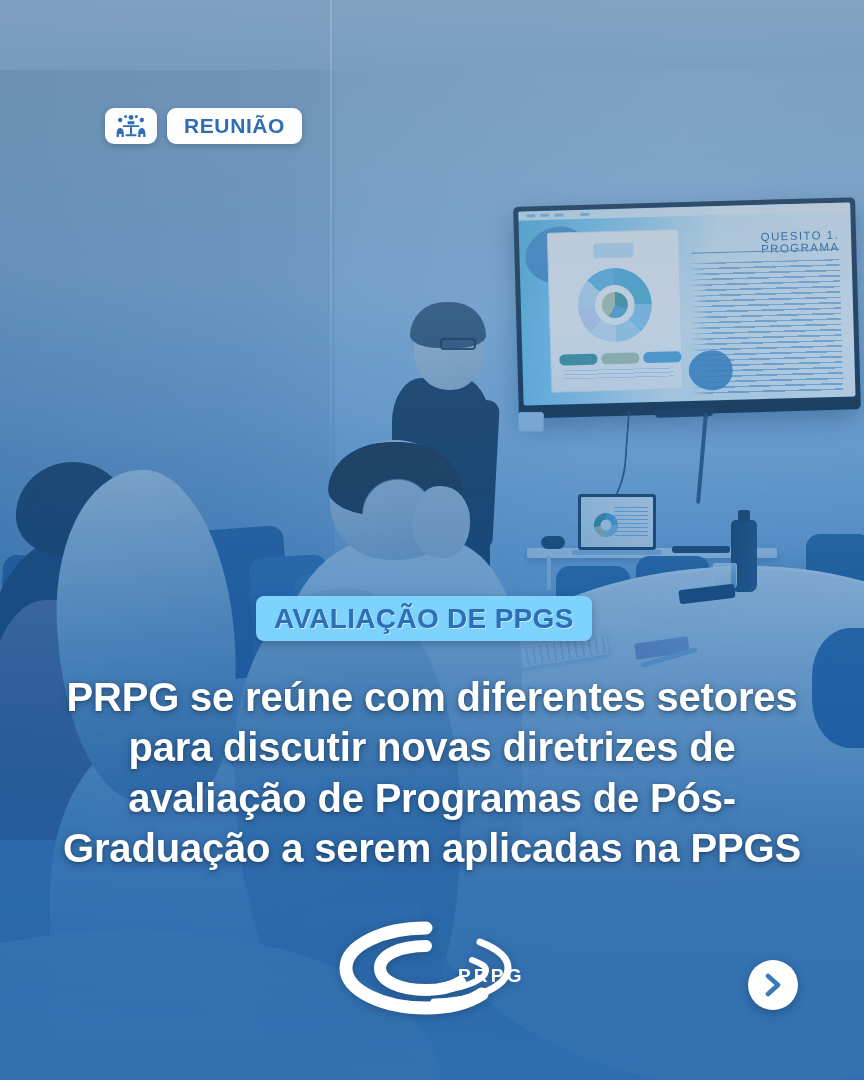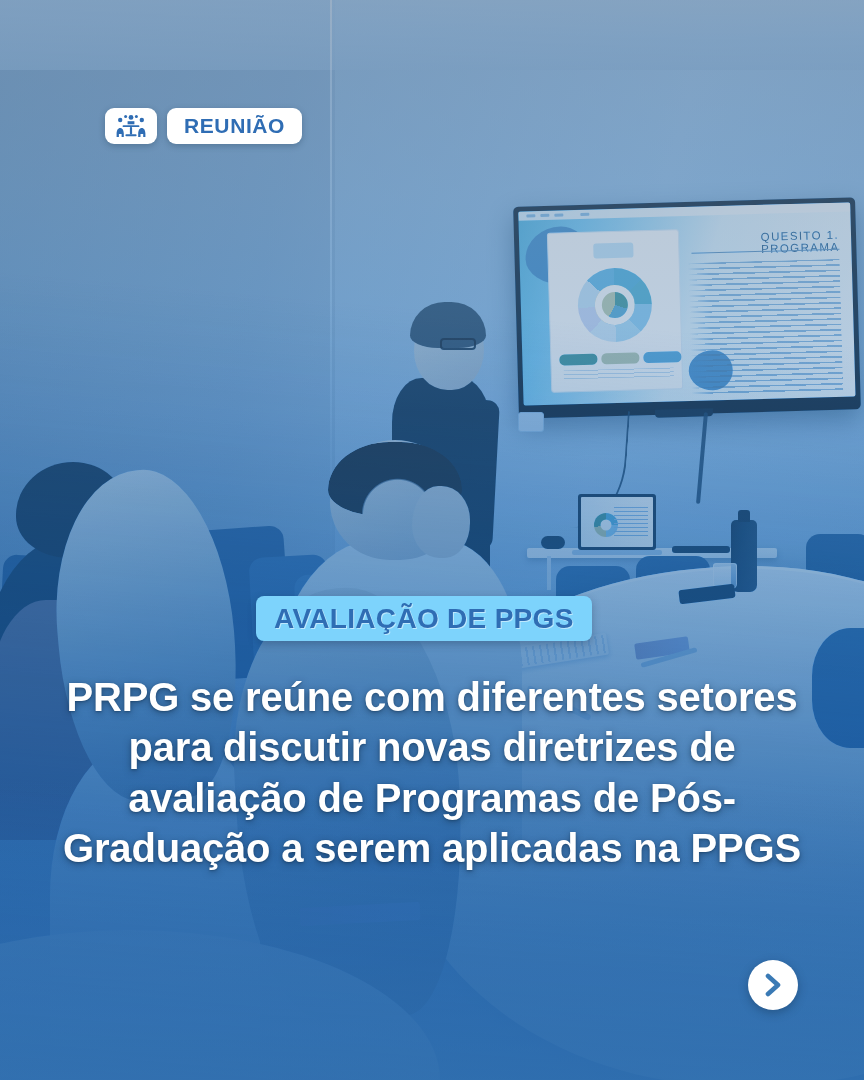--- a/index.html
+++ b/index.html
@@ -374,20 +374,31 @@
       <span>REUNIÃO</span>
     </div>
   </div>
 
   <div class="badge">
     <span>AVALIAÇÃO DE PPGS</span>
   </div>
 
   <div class="headline">PRPG se reúne com diferentes setores para discutir novas diretrizes de avaliação de Programas de Pós-Graduação a serem aplicadas na PPGS</div>
 
+  <div class="logo">
+    <svg viewBox="0 0 200 104" aria-hidden="true">
+      <g fill="none" stroke="#ffffff" stroke-linecap="round">
+        <path d="M96 12 C52 12 16 30 16 52 C16 74 52 92 96 92 C118 92 138 87 152 78" stroke-width="13"></path>
+        <path d="M96 30 C70 30 50 39 50 52 C50 65 70 74 96 74 C110 74 122 71 130 66" stroke-width="12"></path>
+        <path d="M150 26 C168 33 178 42 178 52 C178 70 146 85 104 86" stroke-width="7"></path>
+        <path d="M142 44 C152 48 156 50 156 54 C156 64 132 74 100 75" stroke-width="6"></path>
+      </g>
+      <text x="128" y="66" font-family="Liberation Sans, sans-serif" font-size="19" font-weight="bold" letter-spacing="3.2" fill="#ffffff">PRPG</text>
+    </svg>
+  </div>
 
   <div class="nextbtn">
     <svg width="20" height="24" viewBox="0 0 20 24" aria-hidden="true">
       <path d="M5 3 L15 12 L5 21" fill="none" stroke="#3a7ab5" stroke-width="4.6" stroke-linecap="round" stroke-linejoin="round"></path>
     </svg>
   </div>
 
 </div>
 
 </body></html>

